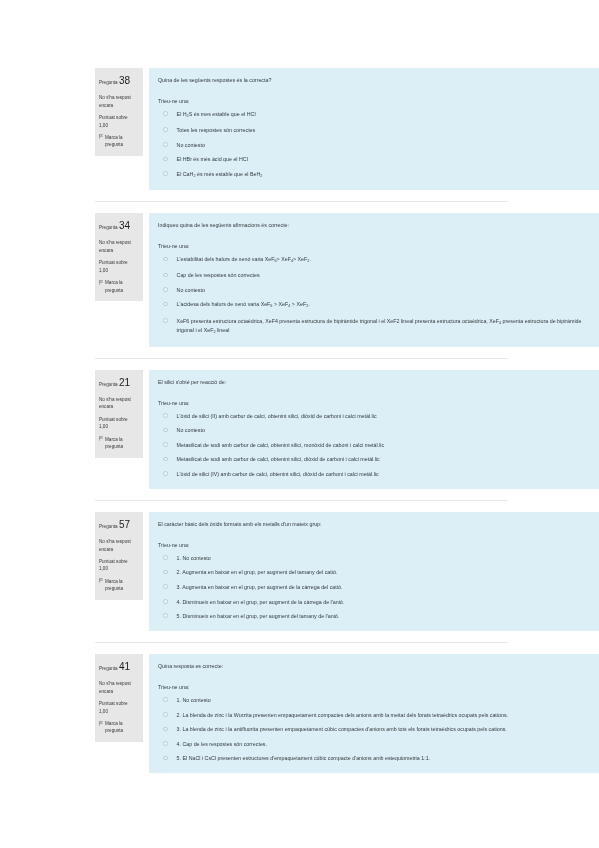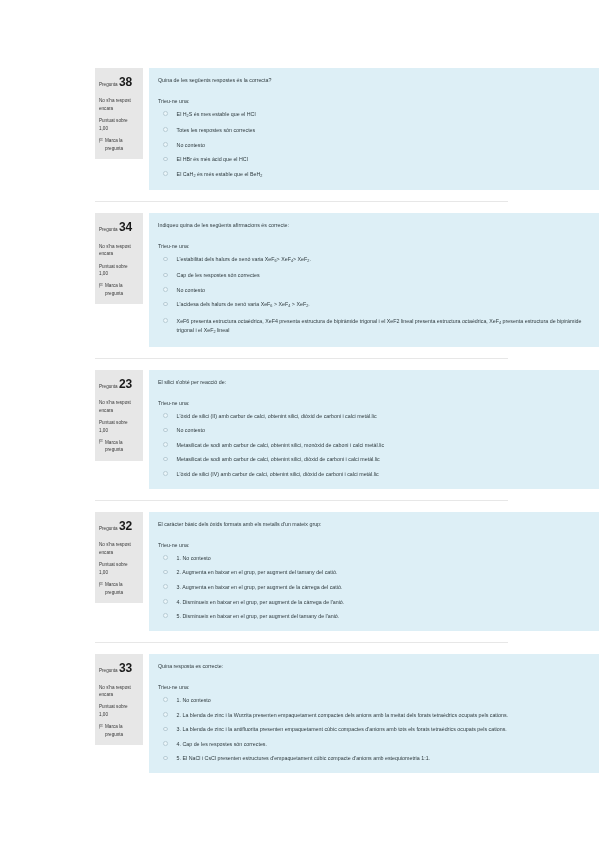--- a/index.html
+++ b/index.html
@@ -49,22 +49,22 @@
     line-height: 1.62;
     color: #373737;
   }
   .info-head {
     font-size: 4.6px;
     color: #373737;
     margin-bottom: 5px;
     white-space: nowrap;
   }
   .info-head .qnum {
-    font-size: 12px;
-    font-weight: bold;
+    font-size: 10px;
+    font-weight: normal;
     color: #1a1a1a;
     letter-spacing: -0.1px;
   }
   .info-state {
     margin-bottom: 5px;
   }
   .info-grade {
     margin-bottom: 5px;
   }
   .info-flagrow {
@@ -217,21 +217,21 @@
             <div class="answer">
               <span class="radio"></span>
               <span class="answer-text">XeF6 presenta estructura octaèdrica, XeF4 presenta estructura de bipiràmide trigonal i el XeF2 lineal presenta estructura octaèdrica,  XeF<sub>4</sub> presenta estructura de bipiràmide trigonal i el XeF<sub>2</sub> lineal</span>
             </div>
           </div>
         </div>
       </div>
       <div class="question-sep"></div>
       <div class="question-block">
         <div class="info-panel">
-          <div class="info-head"><span>Pregunta</span> <span class="qnum">23</span></div>
+          <div class="info-head"><span>Pregunta</span> <span class="qnum">21</span></div>
           <div class="info-state">No s'ha respost encara</div>
           <div class="info-grade">
             <div>Puntuat sobre</div>
             <div>1,00</div>
           </div>
           <div class="info-flagrow">
             <span class="flag-icon"><svg width="4" height="5" viewBox="0 0 4 5">
                 <path d="M0.5 0.3 L0.5 4.7" stroke="#6d6d6d" stroke-width="0.55" fill="none"></path>
                 <path d="M0.9 0.5 L3.4 0.5 L2.8 1.5 L3.4 2.4 L0.9 2.4 Z" fill="none" stroke="#6d6d6d" stroke-width="0.5"></path>
               </svg></span>
@@ -261,21 +261,21 @@
             <div class="answer">
               <span class="radio"></span>
               <span class="answer-text">L'òxid de silici (IV) amb carbur de calci, obtenint silici, diòxid de carboni i calci metàl.lic</span>
             </div>
           </div>
         </div>
       </div>
       <div class="question-sep"></div>
       <div class="question-block">
         <div class="info-panel">
-          <div class="info-head"><span>Pregunta</span> <span class="qnum">32</span></div>
+          <div class="info-head"><span>Pregunta</span> <span class="qnum">57</span></div>
           <div class="info-state">No s'ha respost encara</div>
           <div class="info-grade">
             <div>Puntuat sobre</div>
             <div>1,00</div>
           </div>
           <div class="info-flagrow">
             <span class="flag-icon"><svg width="4" height="5" viewBox="0 0 4 5">
                 <path d="M0.5 0.3 L0.5 4.7" stroke="#6d6d6d" stroke-width="0.55" fill="none"></path>
                 <path d="M0.9 0.5 L3.4 0.5 L2.8 1.5 L3.4 2.4 L0.9 2.4 Z" fill="none" stroke="#6d6d6d" stroke-width="0.5"></path>
               </svg></span>
@@ -305,21 +305,21 @@
             <div class="answer">
               <span class="radio"></span>
               <span class="answer-text">5. Disminueix en baixar en el grup, per augment del tamany de l'anió.</span>
             </div>
           </div>
         </div>
       </div>
       <div class="question-sep"></div>
       <div class="question-block">
         <div class="info-panel">
-          <div class="info-head"><span>Pregunta</span> <span class="qnum">33</span></div>
+          <div class="info-head"><span>Pregunta</span> <span class="qnum">41</span></div>
           <div class="info-state">No s'ha respost encara</div>
           <div class="info-grade">
             <div>Puntuat sobre</div>
             <div>1,00</div>
           </div>
           <div class="info-flagrow">
             <span class="flag-icon"><svg width="4" height="5" viewBox="0 0 4 5">
                 <path d="M0.5 0.3 L0.5 4.7" stroke="#6d6d6d" stroke-width="0.55" fill="none"></path>
                 <path d="M0.9 0.5 L3.4 0.5 L2.8 1.5 L3.4 2.4 L0.9 2.4 Z" fill="none" stroke="#6d6d6d" stroke-width="0.5"></path>
               </svg></span>

